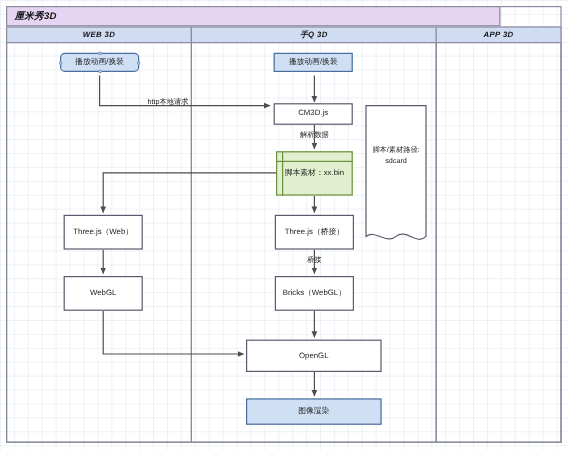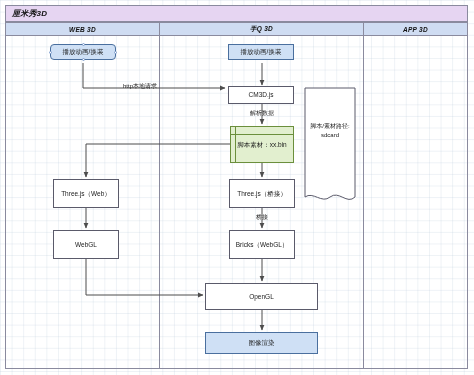--- a/index.html
+++ b/index.html
@@ -27,21 +27,21 @@
   .pool{
     position:absolute;
     left:5px;top:5px;
     width:463px;height:364px;
     border:1px solid #8a8a9e;
     box-sizing:border-box;
     background:transparent;
   }
   .pool-title{
     position:absolute;left:5px;top:5px;
-    width:463px;height:17px;
+    width:412px;height:17px;
     box-sizing:border-box;
     border:1px solid #8a8a9e;
     background:#e6d5f2;
     color:#111;
     font-size:8px;font-weight:bold;font-style:italic;
     display:flex;align-items:center;
     padding-left:6px;
     letter-spacing:.2px;
   }
   .lane-head{

